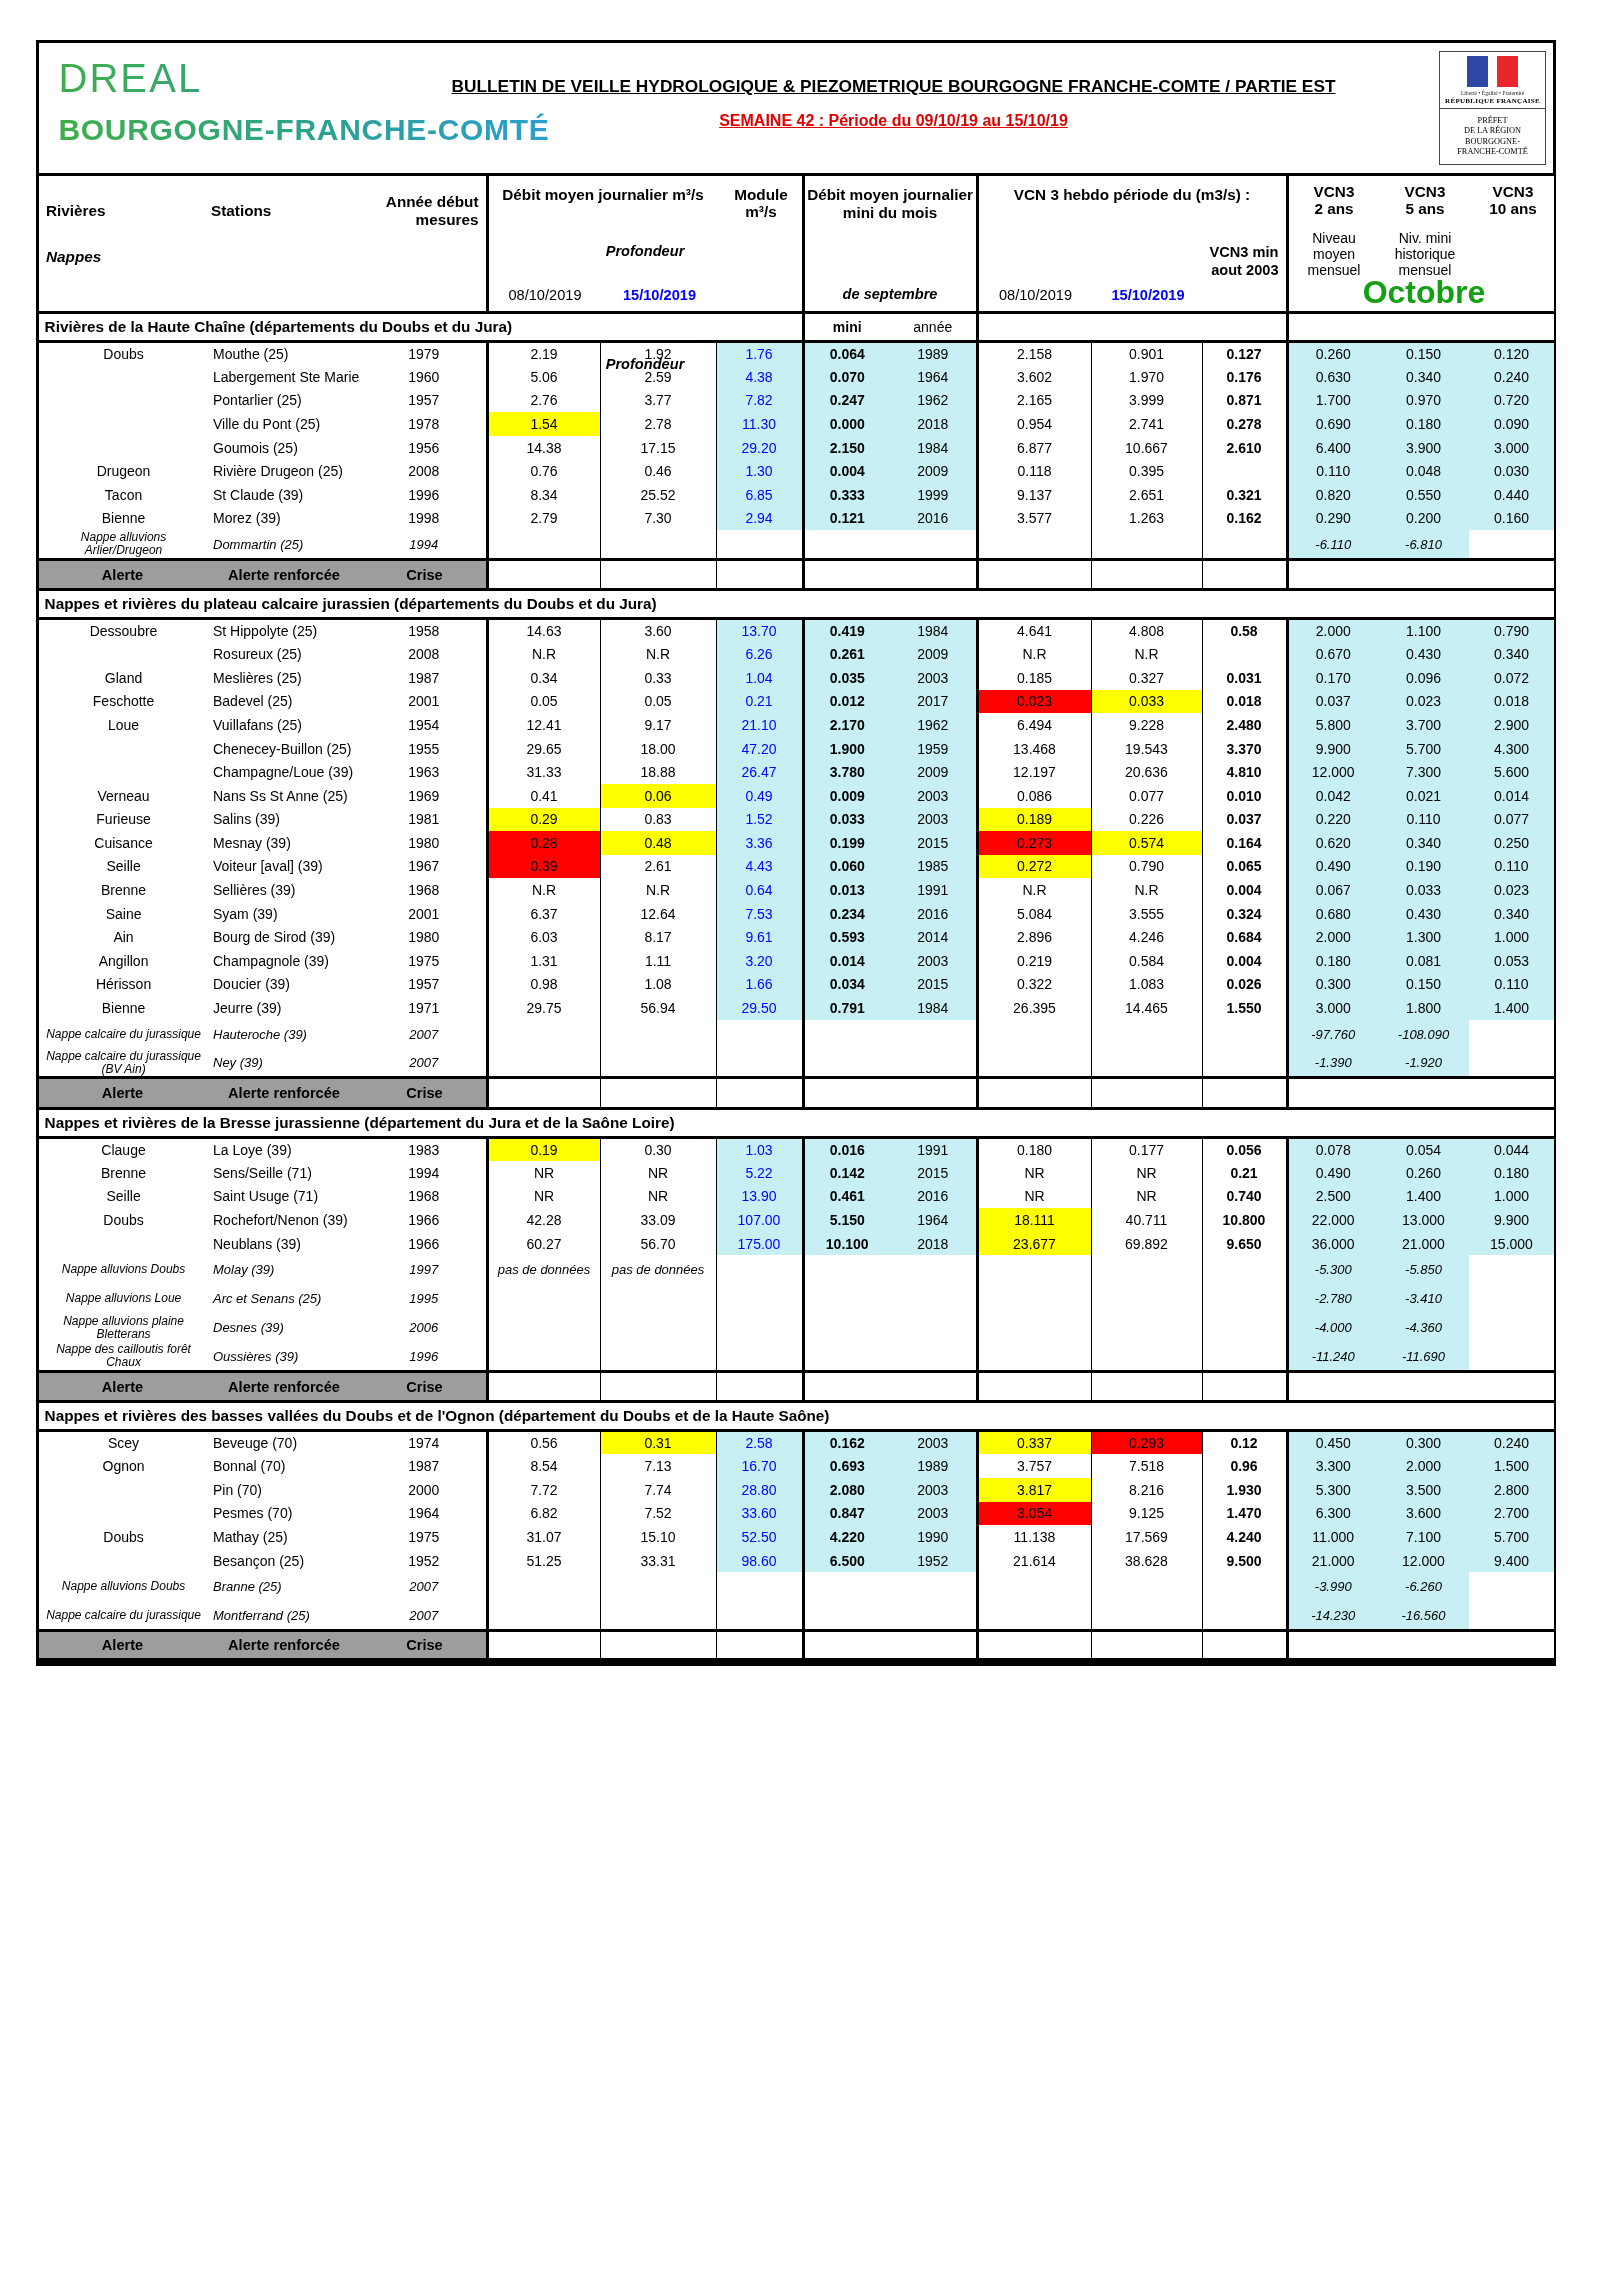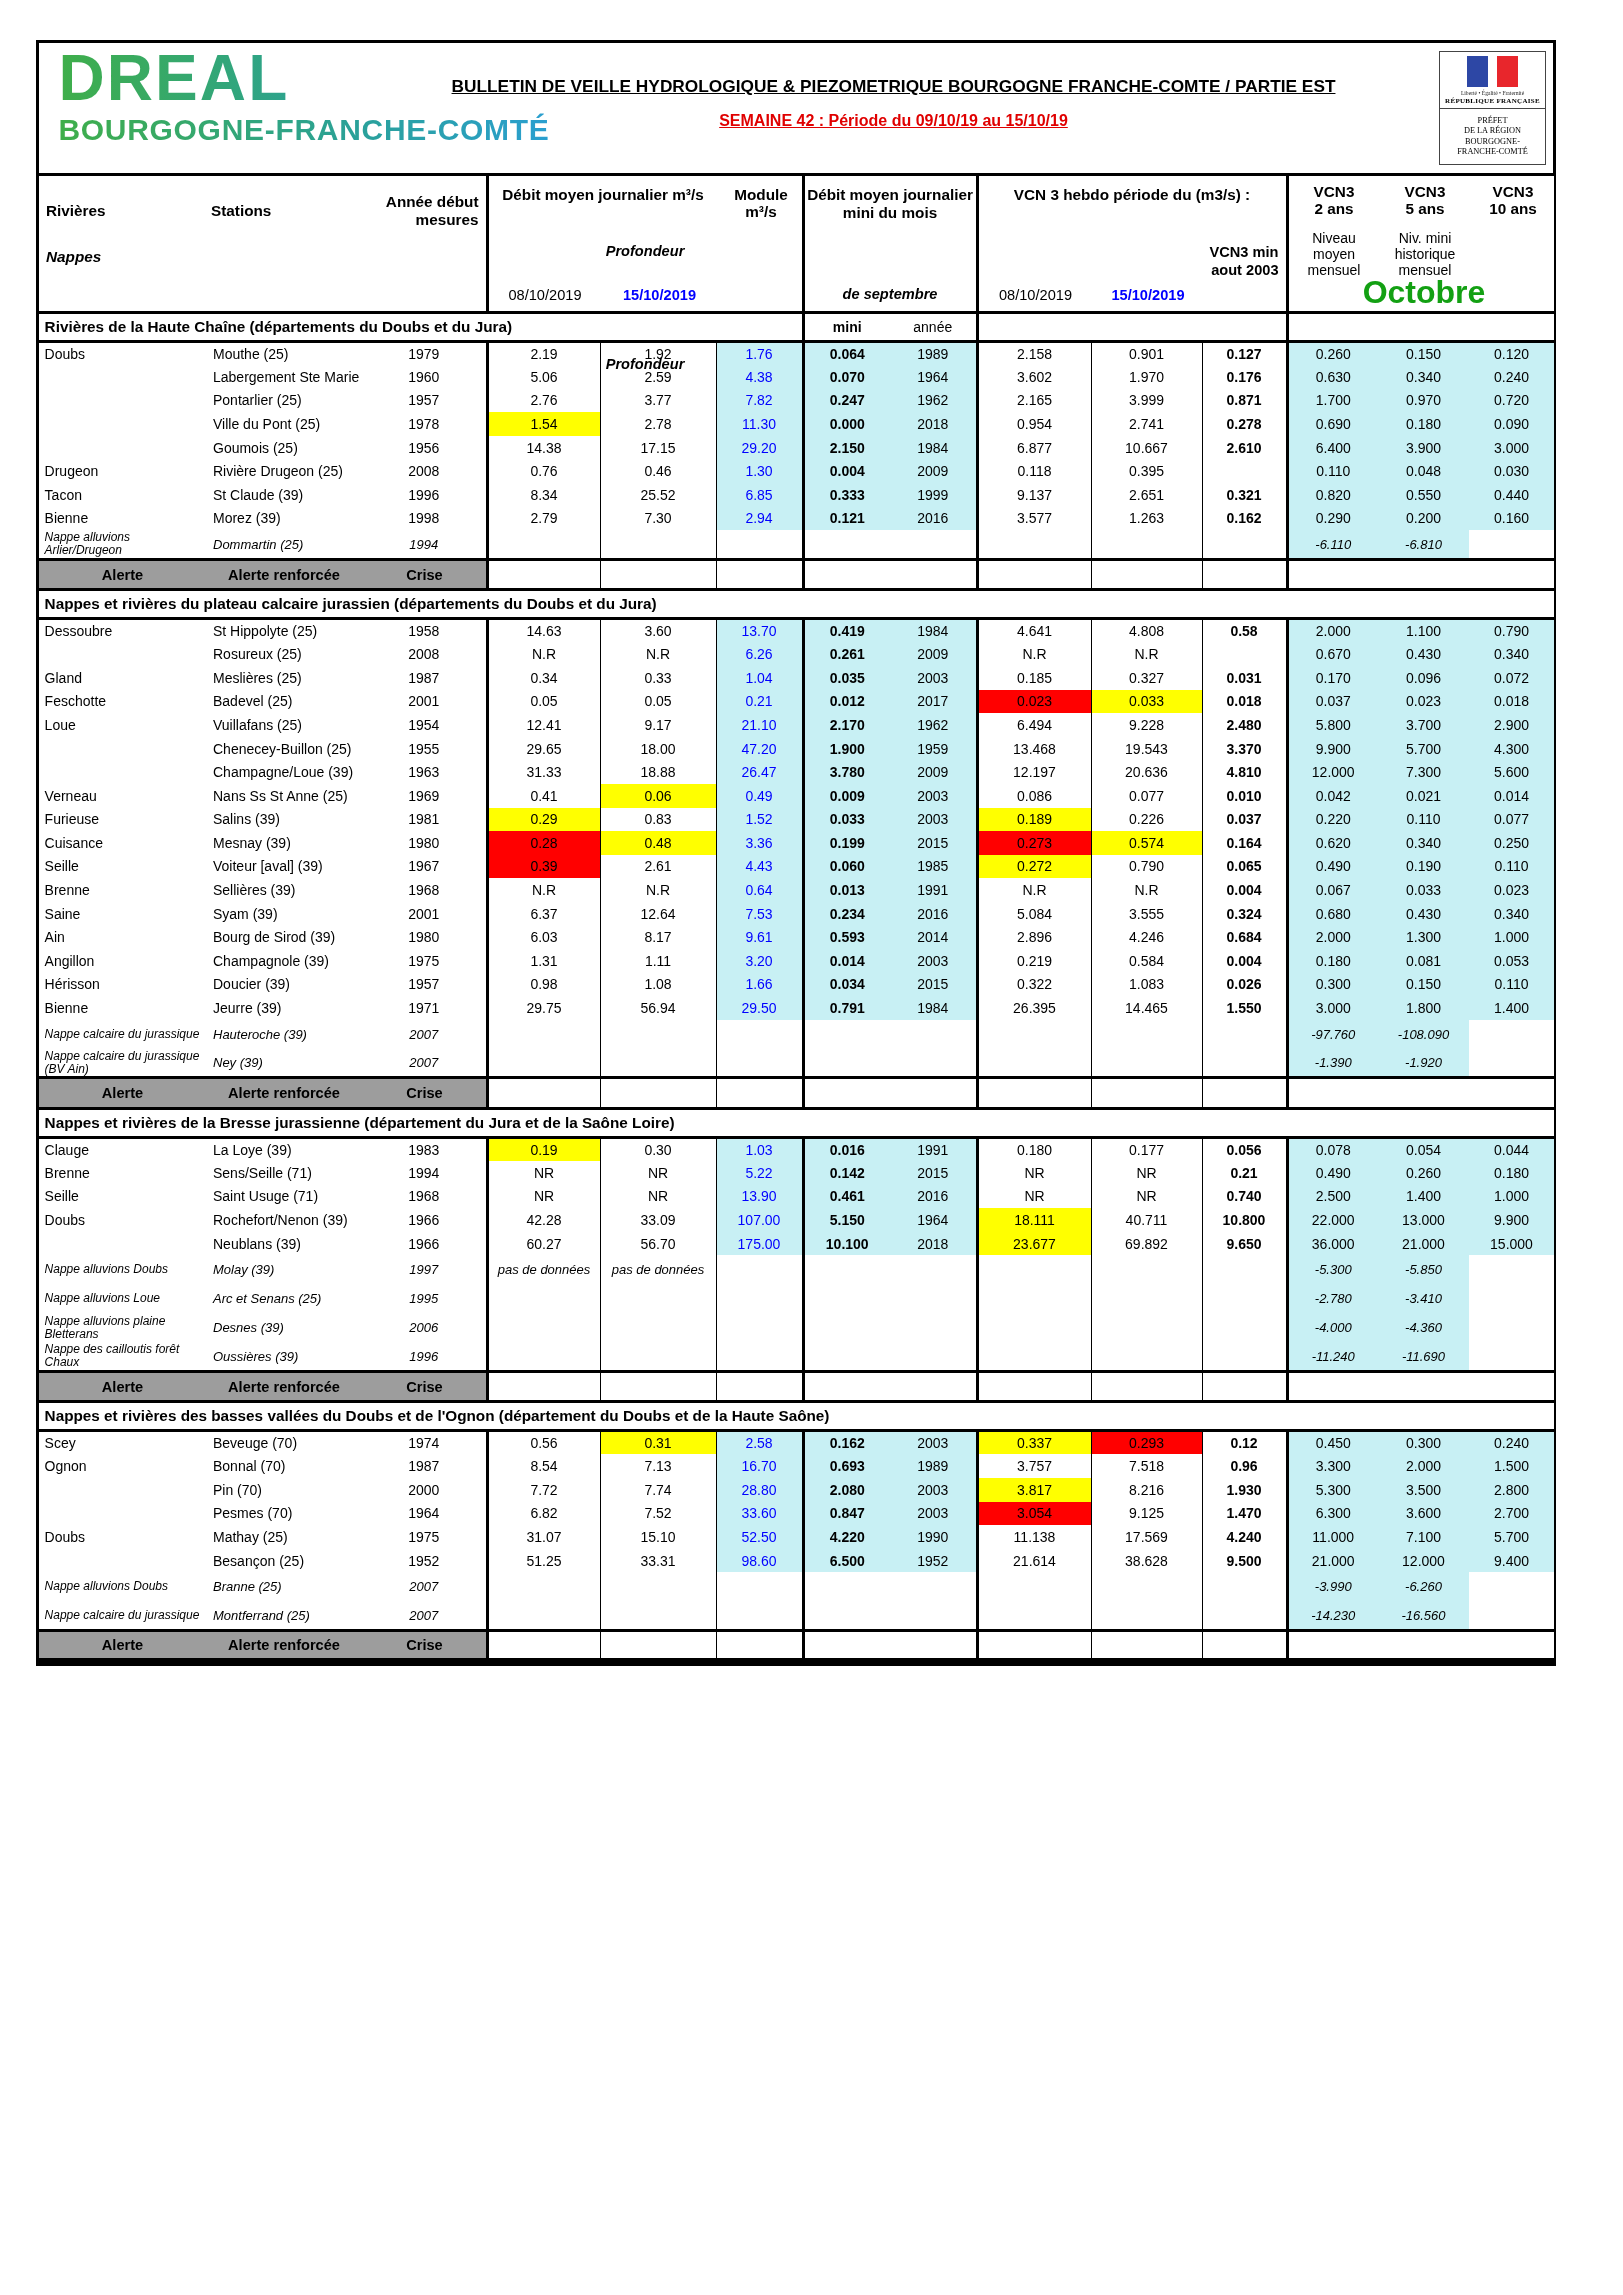--- a/index.html
+++ b/index.html
@@ -8,21 +8,21 @@
     font-family:"Liberation Sans", sans-serif;color:#000;
   }
   .sheet{
     position:absolute;left:36px;top:40px;width:1514px;
     border:3.5px solid #000;background:#fff;
   }
   
   .titlebar{position:relative;height:130px;border-bottom:3.5px solid #000;}
   .brand{position:absolute;left:19.4px;top:7px;}
   .brand1{
-    font-size:64px;font-weight:bold;letter-spacing:2.1px;line-height:56px;
+    font-size:40px;font-weight:normal;letter-spacing:2.1px;line-height:56px;
     color:#2a9fd0;
   }
   .brand2{
     font-size:30px;font-weight:bold;letter-spacing:0.7px;margin-top:7px;
     color:#3fae49;
   }
   @supports ((-webkit-background-clip:text)){
     .brand1{background:linear-gradient(90deg,#3fae49 0%,#2aa198 55%,#2a9fd0 100%);
       -webkit-background-clip:text;background-clip:text;color:transparent;}
     .brand2{background:linear-gradient(90deg,#3fae49 0%,#2aa198 60%,#2a9fd0 100%);
@@ -50,21 +50,21 @@
   th{position:relative;vertical-align:top;padding:0;font-weight:normal;height:135px;}
   td{padding:0 3.5px;font-size:14px;text-align:center;vertical-align:middle;overflow:hidden;white-space:nowrap;}
   .bthick{border-right:3.5px solid #000 !important;}
   .bthin{border-right:1.4px solid #000;}
   tr.data{height:23.6px;}
   tr.nappe{height:29px;font-style:italic;}
   tr.nappe td{font-size:13px;}
   tr.nappe td.cell-r{white-space:normal;line-height:13px;font-size:12px;}
   tr.section-row{height:29px;border-top:3.5px solid #000;border-bottom:3.5px solid #000;}
   tr.alert{height:30.5px;border-top:3.5px solid #000;border-bottom:3.5px solid #000;}
-  td.cell-r{text-align:left;padding-left:5.6px;}
+  td.cell-r{text-align:center;padding-left:5.6px;}
   td.cell-s{text-align:left;padding-left:7px;}
   td.sec-title{text-align:left;padding-left:5.6px;font-weight:bold;font-size:15.3px;white-space:nowrap;}
   .cy{background:#c8f0f4;}
   .hy{background:#ffff00;}
   .hr{background:#ff0000;}
   .blue{color:#0000ff;}
   .boldv{font-weight:bold;}
   td.alert-cell{background:#9d9d9d;padding:0;}
   .alert-flex{display:flex;width:100%;font-weight:bold;font-size:14.6px;}
   .alert-flex span{display:block;text-align:center;}

